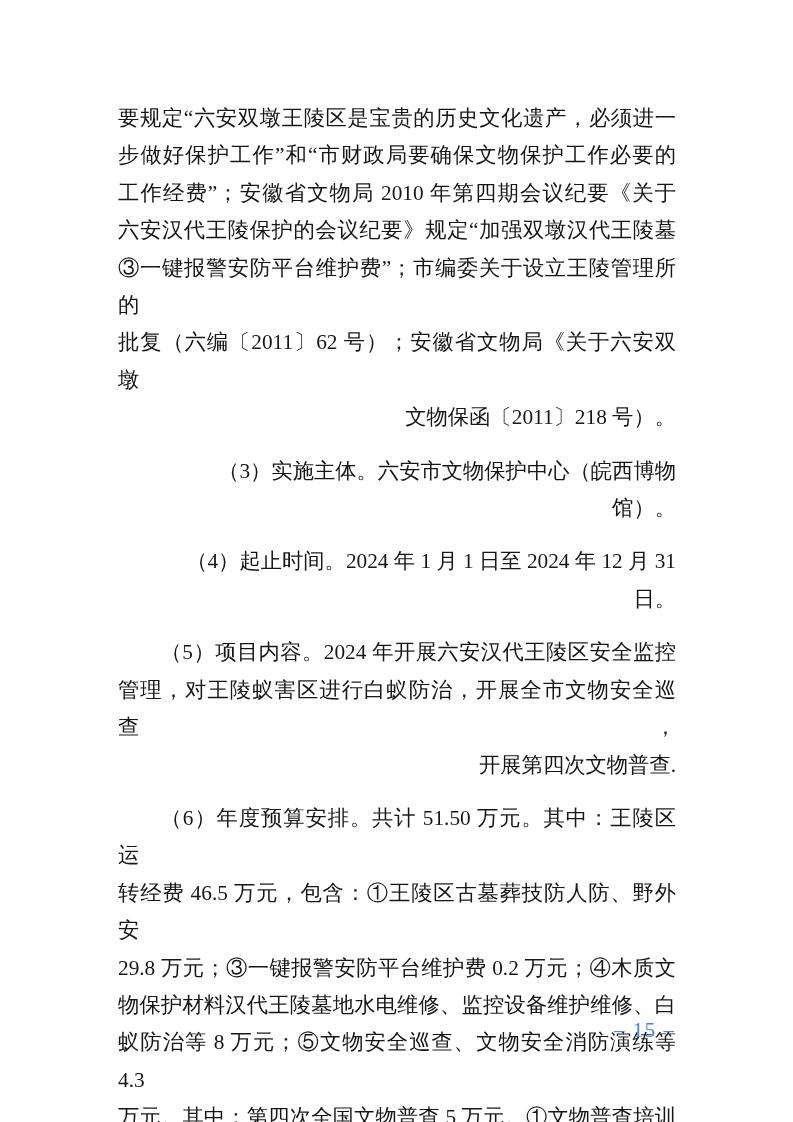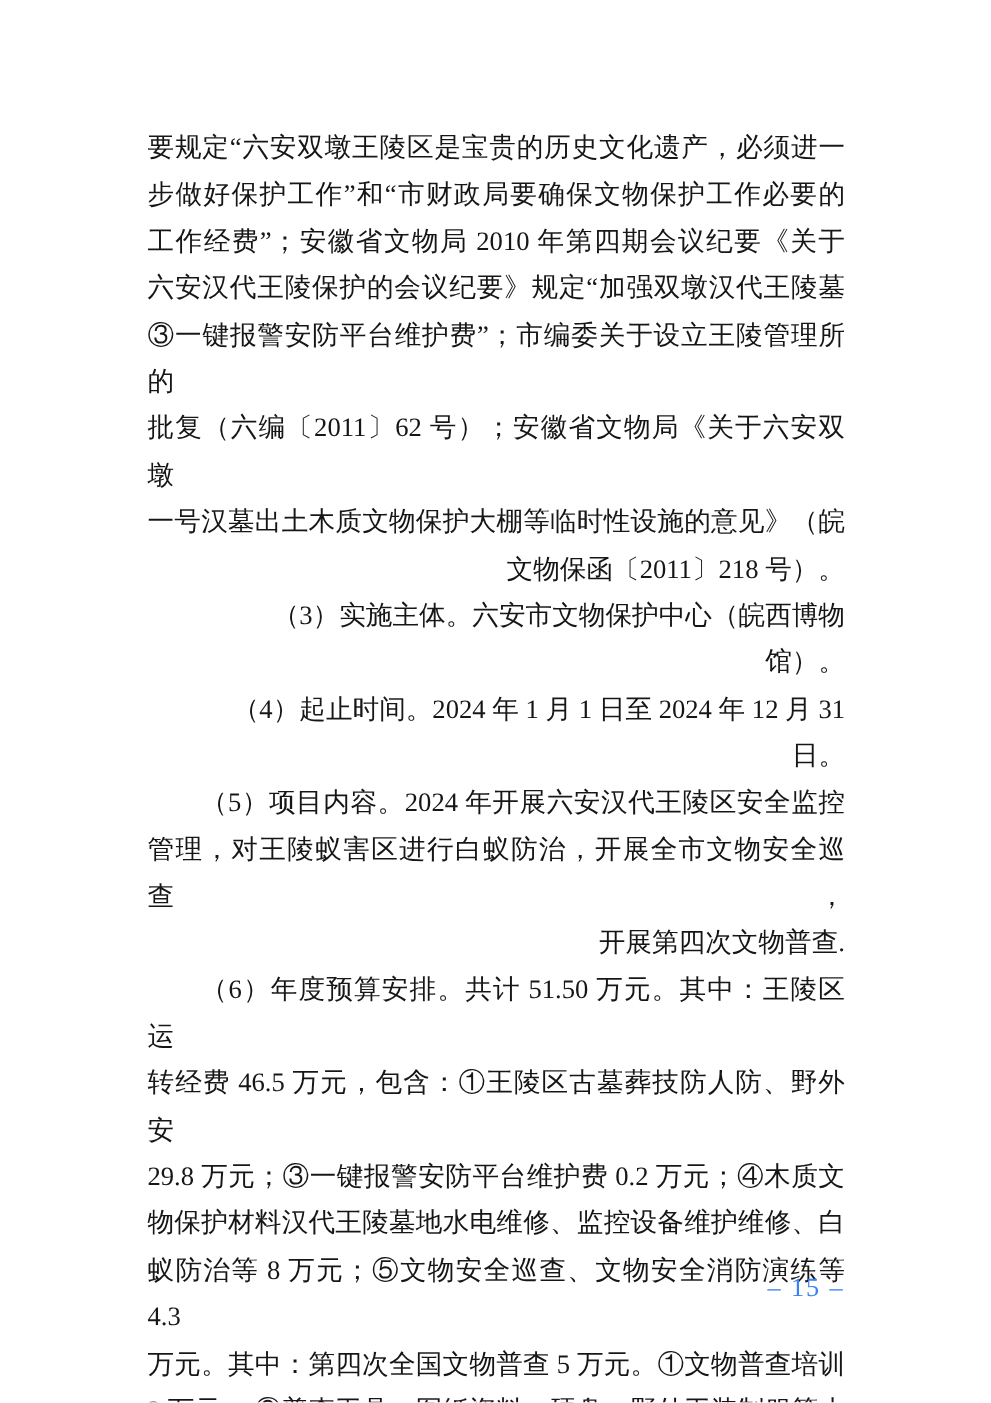--- a/index.html
+++ b/index.html
@@ -30,20 +30,21 @@
     letter-spacing: 0;
   }
   
   .jst {
     text-align: justify;
     text-align-last: justify;
   }
   
   .ind {
     text-indent: 2em;
+    margin-top: 16px;
   }
   .page-number {
     position: absolute;
     left: 614px;
     top: 1019px;
     font-size: 21px;
     line-height: 22px;
     letter-spacing: 1.5px;
     color: #3b82f6;
   }
@@ -53,21 +54,20 @@
 
 <div class="page">
   <div class="text-block">
 
     <div class="ln jst">要规定“六安双墩王陵区是宝贵的历史文化遗产，必须进一</div>
     <div class="ln jst">步做好保护工作”和“市财政局要确保文物保护工作必要的</div>
     <div class="ln jst">工作经费”；安徽省文物局 2010 年第四期会议纪要《关于</div>
     <div class="ln jst">六安汉代王陵保护的会议纪要》规定“加强双墩汉代王陵墓</div>
     <div class="ln jst">③一键报警安防平台维护费”；市编委关于设立王陵管理所的</div>
     <div class="ln jst">批复（六编〔2011〕62 号）；安徽省文物局《关于六安双墩</div>
-    <div class="ln jst">一号汉墓出土木质文物保护大棚等临时性设施的意见》（皖</div>
     <div class="ln">文物保函〔2011〕218 号）。</div>
 
     <div class="ln ind">（3）实施主体。六安市文物保护中心（皖西博物馆）。</div>
 
     <div class="ln ind">（4）起止时间。2024 年 1 月 1 日至 2024 年 12 月 31 日。</div>
 
     <div class="ln ind jst">（5）项目内容。2024 年开展六安汉代王陵区安全监控</div>
     <div class="ln jst">管理，对王陵蚁害区进行白蚁防治，开展全市文物安全巡查，</div>
     <div class="ln">开展第四次文物普查.</div>
 

